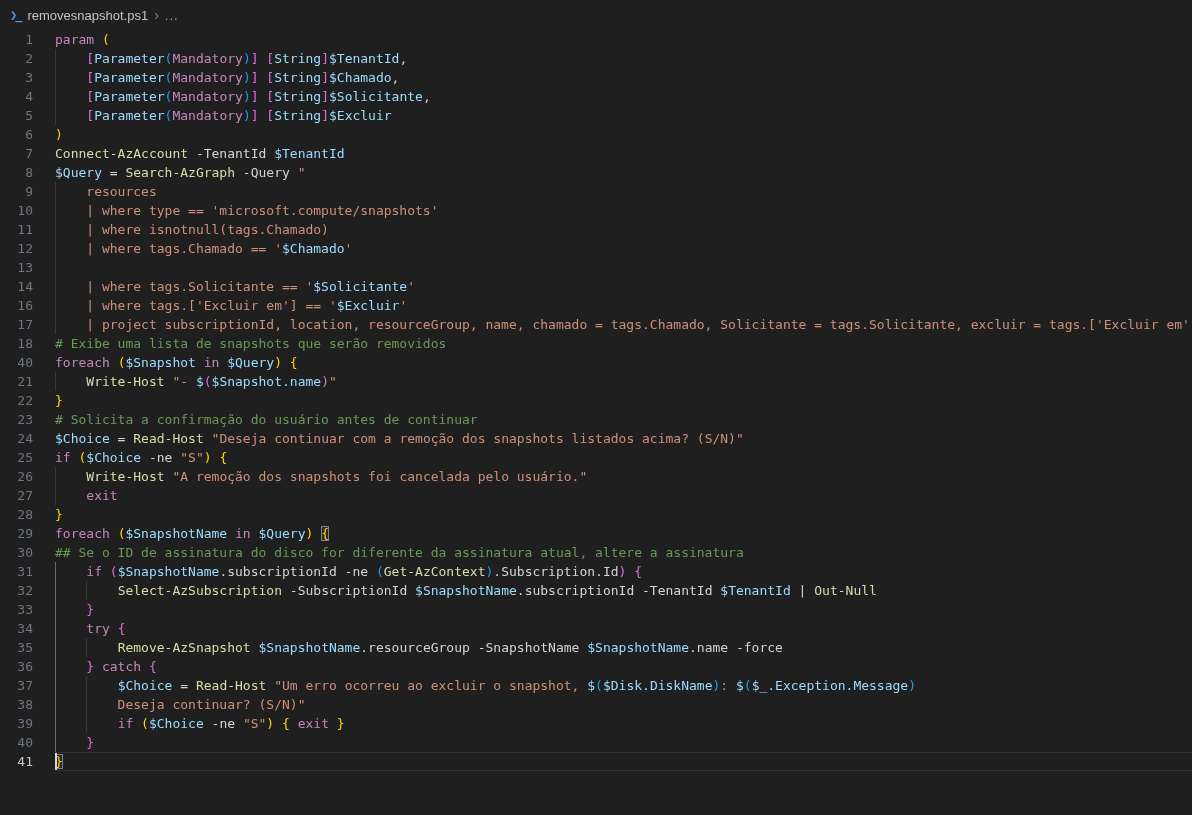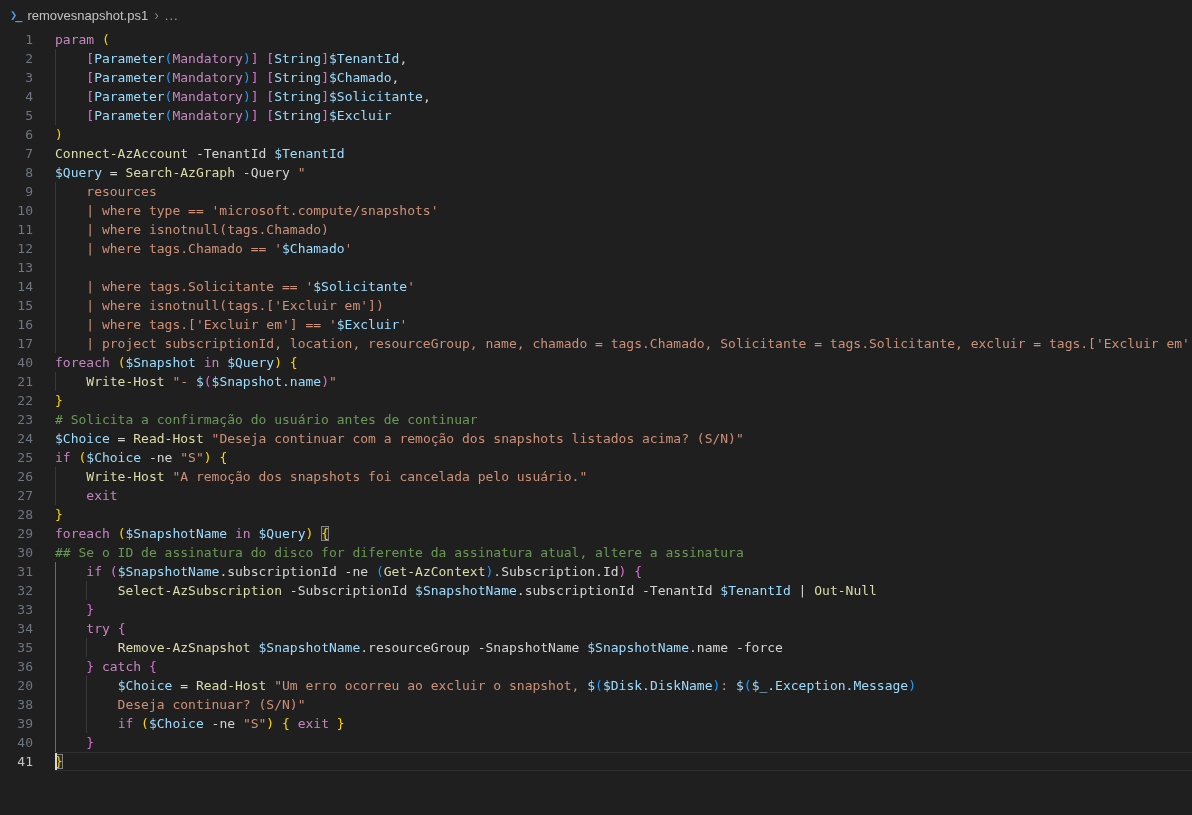--- a/index.html
+++ b/index.html
@@ -98,32 +98,32 @@
       </div>
       <div class="line">
         <div class="ln">13</div>
         <div class="code"><i class="guide" style="left: 0ch;"></i></div>
       </div>
       <div class="line">
         <div class="ln">14</div>
         <div class="code"><i class="guide" style="left: 0ch;"></i><span class="tok str">    | where tags.Solicitante == '</span><span class="tok var">$Solicitante</span><span class="tok str">'</span></div>
       </div>
       <div class="line">
-        <div class="ln">15</div>
-        <div class="code"><i class="guide" style="left: 0ch;"></i><span class="tok str">    | where isnotnull(tags.['Excluir em'])</span></div>
-      </div>
-      <div class="line">
         <div class="ln">16</div>
         <div class="code"><i class="guide" style="left: 0ch;"></i><span class="tok str">    | where tags.['Excluir em'] == '</span><span class="tok var">$Excluir</span><span class="tok str">'</span></div>
       </div>
       <div class="line">
         <div class="ln">17</div>
         <div class="code"><i class="guide" style="left: 0ch;"></i><span class="tok str">    | project subscriptionId, location, resourceGroup, name, chamado = tags.Chamado, Solicitante = tags.Solicitante, excluir = tags.['Excluir em']"</span></div>
       </div>
       <div class="line">
+        <div class="ln">18</div>
+        <div class="code"><span class="tok com"># Exibe uma lista de snapshots que serão removidos</span></div>
+      </div>
+      <div class="line">
         <div class="ln">40</div>
         <div class="code"><span class="tok kw">foreach</span><span class="tok pl"> </span><span class="tok b1">(</span><span class="tok var">$Snapshot</span><span class="tok pl"> </span><span class="tok kw">in</span><span class="tok pl"> </span><span class="tok var">$Query</span><span class="tok b1">)</span><span class="tok pl"> </span><span class="tok b1">{</span></div>
       </div>
       <div class="line">
         <div class="ln">21</div>
         <div class="code"><i class="guide" style="left: 0ch;"></i><span class="tok pl">    </span><span class="tok cmd">Write-Host</span><span class="tok pl"> </span><span class="tok str">"- </span><span class="tok var">$</span><span class="tok b2">(</span><span class="tok var">$Snapshot.name</span><span class="tok b2">)</span><span class="tok str">"</span></div>
       </div>
       <div class="line">
         <div class="ln">22</div>
         <div class="code"><span class="tok b1">}</span></div>
@@ -178,21 +178,21 @@
       </div>
       <div class="line">
         <div class="ln">35</div>
         <div class="code"><i class="guide" style="left: 4ch;"></i><i class="guide bright" style="left: 0ch;"></i><span class="tok pl">        </span><span class="tok cmd">Remove-AzSnapshot</span><span class="tok pl"> </span><span class="tok var">$SnapshotName</span><span class="tok pl">.resourceGroup -SnapshotName </span><span class="tok var">$SnapshotName</span><span class="tok pl">.name -force</span></div>
       </div>
       <div class="line">
         <div class="ln">36</div>
         <div class="code"><i class="guide bright" style="left: 0ch;"></i><span class="tok pl">    </span><span class="tok b2">}</span><span class="tok pl"> </span><span class="tok kw">catch</span><span class="tok pl"> </span><span class="tok b2">{</span></div>
       </div>
       <div class="line">
-        <div class="ln">20</div>
+        <div class="ln">37</div>
         <div class="code"><i class="guide" style="left: 4ch;"></i><i class="guide bright" style="left: 0ch;"></i><span class="tok pl">        </span><span class="tok var">$Choice</span><span class="tok pl"> = </span><span class="tok cmd">Read-Host</span><span class="tok pl"> </span><span class="tok str">"Um erro ocorreu ao excluir o snapshot, </span><span class="tok var">$</span><span class="tok b3">(</span><span class="tok var">$Disk.DiskName</span><span class="tok b3">)</span><span class="tok str">: </span><span class="tok var">$</span><span class="tok b3">(</span><span class="tok var">$_.Exception.Message</span><span class="tok b3">)</span></div>
       </div>
       <div class="line">
         <div class="ln">38</div>
         <div class="code"><i class="guide" style="left: 4ch;"></i><i class="guide bright" style="left: 0ch;"></i><span class="tok str">        Deseja continuar? (S/N)"</span></div>
       </div>
       <div class="line">
         <div class="ln">39</div>
         <div class="code"><i class="guide" style="left: 4ch;"></i><i class="guide bright" style="left: 0ch;"></i><span class="tok pl">        </span><span class="tok kw">if</span><span class="tok pl"> </span><span class="tok b1">(</span><span class="tok var">$Choice</span><span class="tok pl"> -ne </span><span class="tok str">"S"</span><span class="tok b1">)</span><span class="tok pl"> </span><span class="tok b1">{</span><span class="tok pl"> </span><span class="tok kw">exit</span><span class="tok pl"> </span><span class="tok b1">}</span></div>
       </div>

